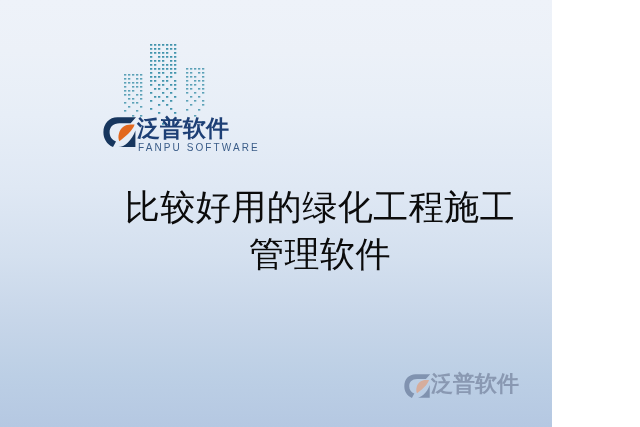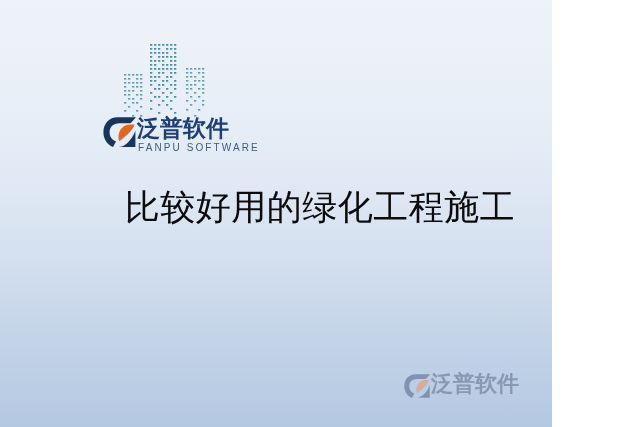--- a/index.html
+++ b/index.html
@@ -372,20 +372,21 @@
       </svg>
 
       <div id="logo-wordmark-cn">泛普软件</div>
 
       <div id="logo-wordmark-en">FANPU SOFTWARE</div>
     </div>
   </div>
 
   <div id="headline">
     <span class="hl-line">比较好用的绿化工程施工</span>
+    <span class="hl-line">管理软件</span>
   </div>
 
   <div id="watermark">
     <svg id="wm-mark" viewBox="0 0 34 32" xmlns="http://www.w3.org/2000/svg">
       <path d="M14.5 1.2 L33 1.2 L27.6 7.2 L16.6 7.2
                C10.2 7.2 6.6 11.0 6.6 16.2
                C6.6 20.6 9.0 24.0 13.0 25.4
                L10.0 31.0
                C3.8 28.3 0.4 22.8 0.4 16.2
                C0.4 7.4 6.2 1.2 14.5 1.2 Z" fill="#5d6f90"></path>

